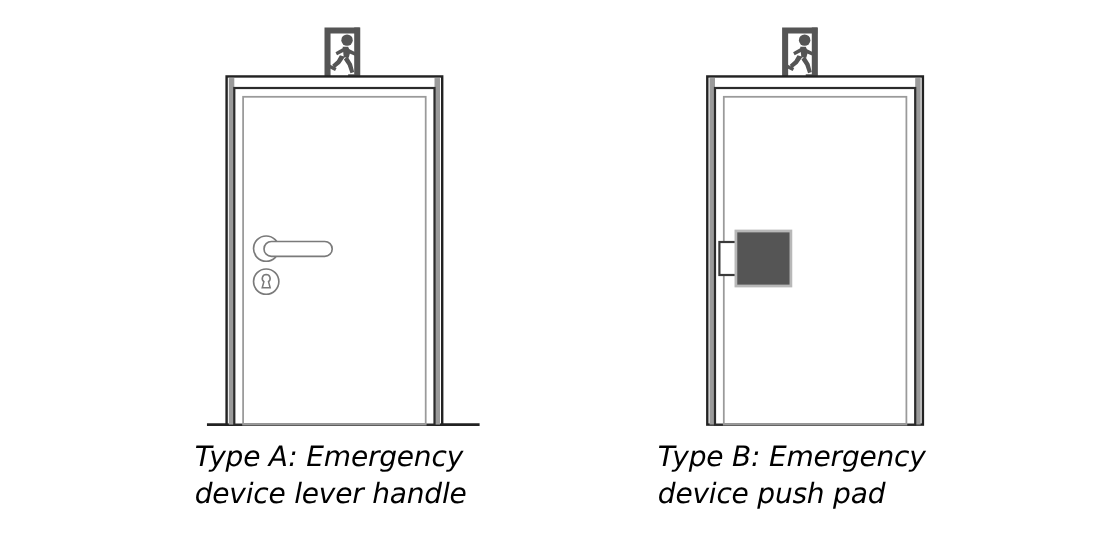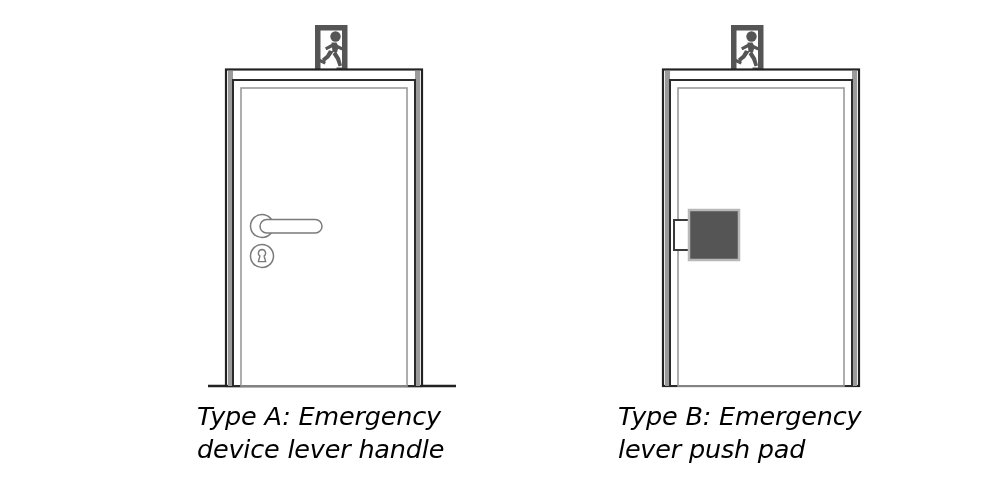--- a/index.html
+++ b/index.html
@@ -20,21 +20,20 @@
     left: 0; top: 0;
     width: 1000px;
     height: 500px;
   }
 
   .figure {
     position: absolute;
     top: 0;
     width: 440px;
     height: 499px;
-    margin-left: 20px;
   }
   .figure-a { left: 0px; }
   .figure-b { left: 450px; }
 
   .exit-sign {
     position: absolute;
     top: 22px;
   }
   .figure-a .exit-sign { left: 284px; }
   .figure-b .exit-sign { left: 250px; }
@@ -146,16 +145,16 @@
 
       <g>
 
         <rect x="29" y="152" width="20" height="30" fill="#ffffff" stroke="#3a3a3a" stroke-width="2"></rect>
 
         <rect x="44" y="142" width="50" height="50" fill="#555555" stroke="#b8b8b8" stroke-width="2.5"></rect>
       </g>
     </svg>
 
     <div class="caption">Type B: Emergency
-lever push pad</div>
+device push pad</div>
   </div>
 
 </div>
 
 </body></html>

